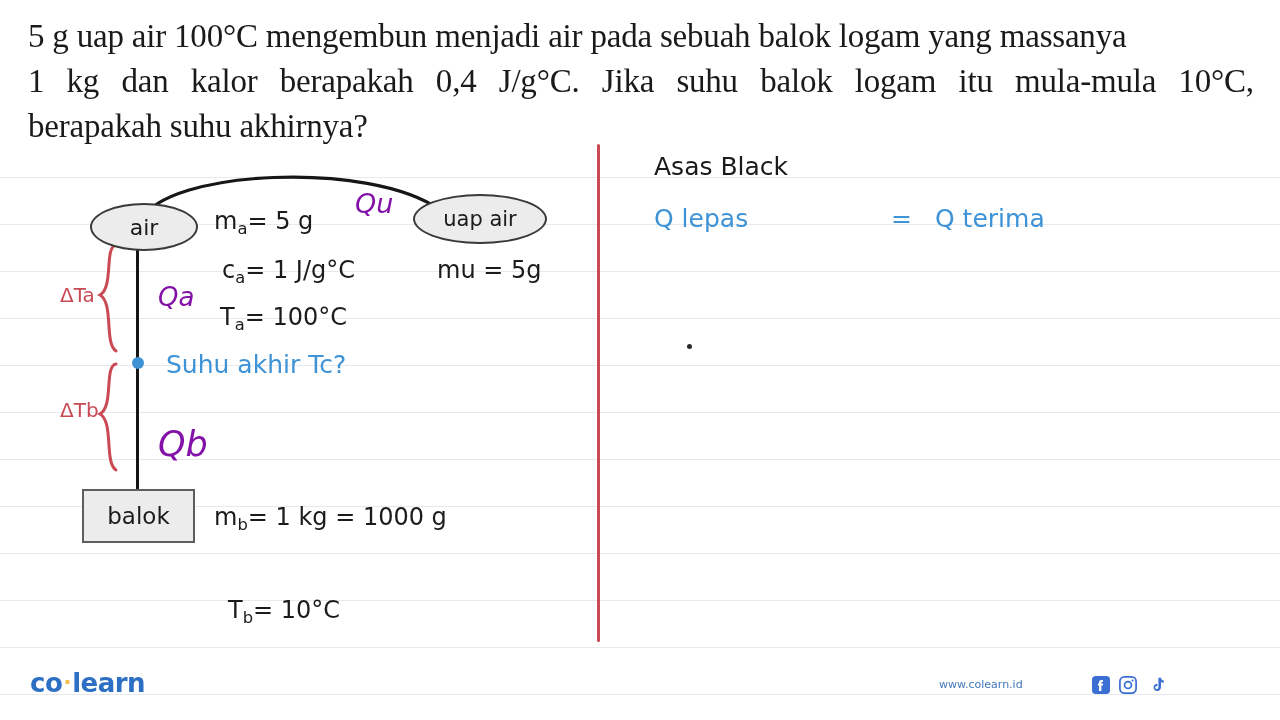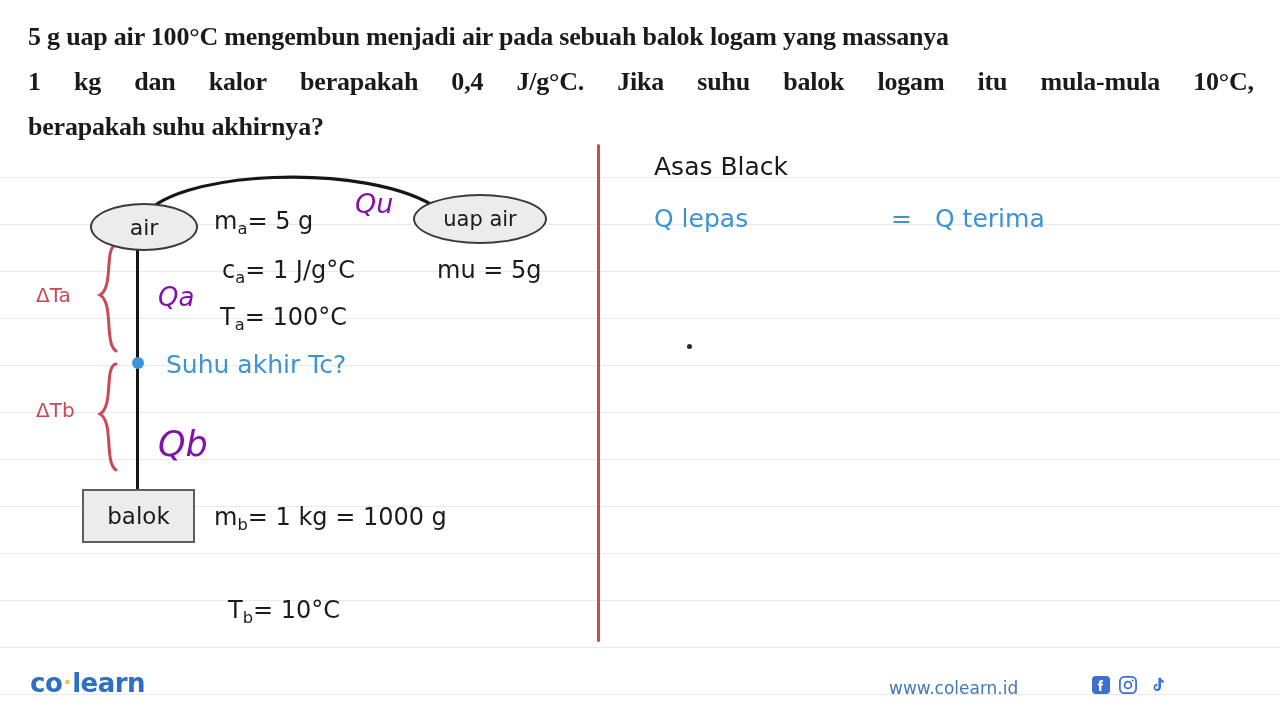--- a/index.html
+++ b/index.html
@@ -33,24 +33,24 @@
     background: #e7e9ee;
   }
 
   
   #question {
     position: absolute;
     left: 28px;
     top: 14px;
     width: 1226px;
     font-family: "Liberation Serif", "DejaVu Serif", serif;
-    font-size: 26px;
+    font-size: 33px;
     line-height: 45px;
     color: #1a1a1a;
-    font-weight: 700;
+    font-weight: 400;
     letter-spacing: -0.2px;
     text-align: justify;
     text-align-last: left;
   }
   #question .qline {
     display: block;
     white-space: nowrap;
   }
   #question .qjust {
     display: flex;
@@ -72,21 +72,21 @@
 
   
   .hw {
     position: absolute;
     font-family: "DejaVu Sans", sans-serif;
     white-space: nowrap;
     color: #1b1b1b;
   }
   .hw.blue   { color: #3d93d6; }
   .hw.purple { color: #8311a8; }
-  .hw.red    { color: #c94a54; }
+  .hw.red    { color: #c94a54; margin-left: 24px; }
 
   .sub { font-size: 0.68em; vertical-align: -0.28em; }
 
   
   .node-ellipse {
     position: absolute;
     background: #ececec;
     border: 2px solid #3a3a3a;
     border-radius: 50%;
     display: flex;
@@ -150,23 +150,23 @@
     letter-spacing: -0.5px;
   }
   #footer-logo .dot {
     color: #f2c14a;
     font-size: 22px;
     vertical-align: 3px;
     padding: 0 1px;
   }
   #footer-url {
     position: absolute;
-    left: 889px;
+    left: 939px;
     top: 678px;
-    font-size: 17px;
+    font-size: 11px;
     color: #4277b8;
     font-family: "DejaVu Sans", sans-serif;
   }
   .social {
     position: absolute;
     top: 676px;
     width: 18px;
     height: 18px;
   }
   #soc-fb  { left: 1092px; }

